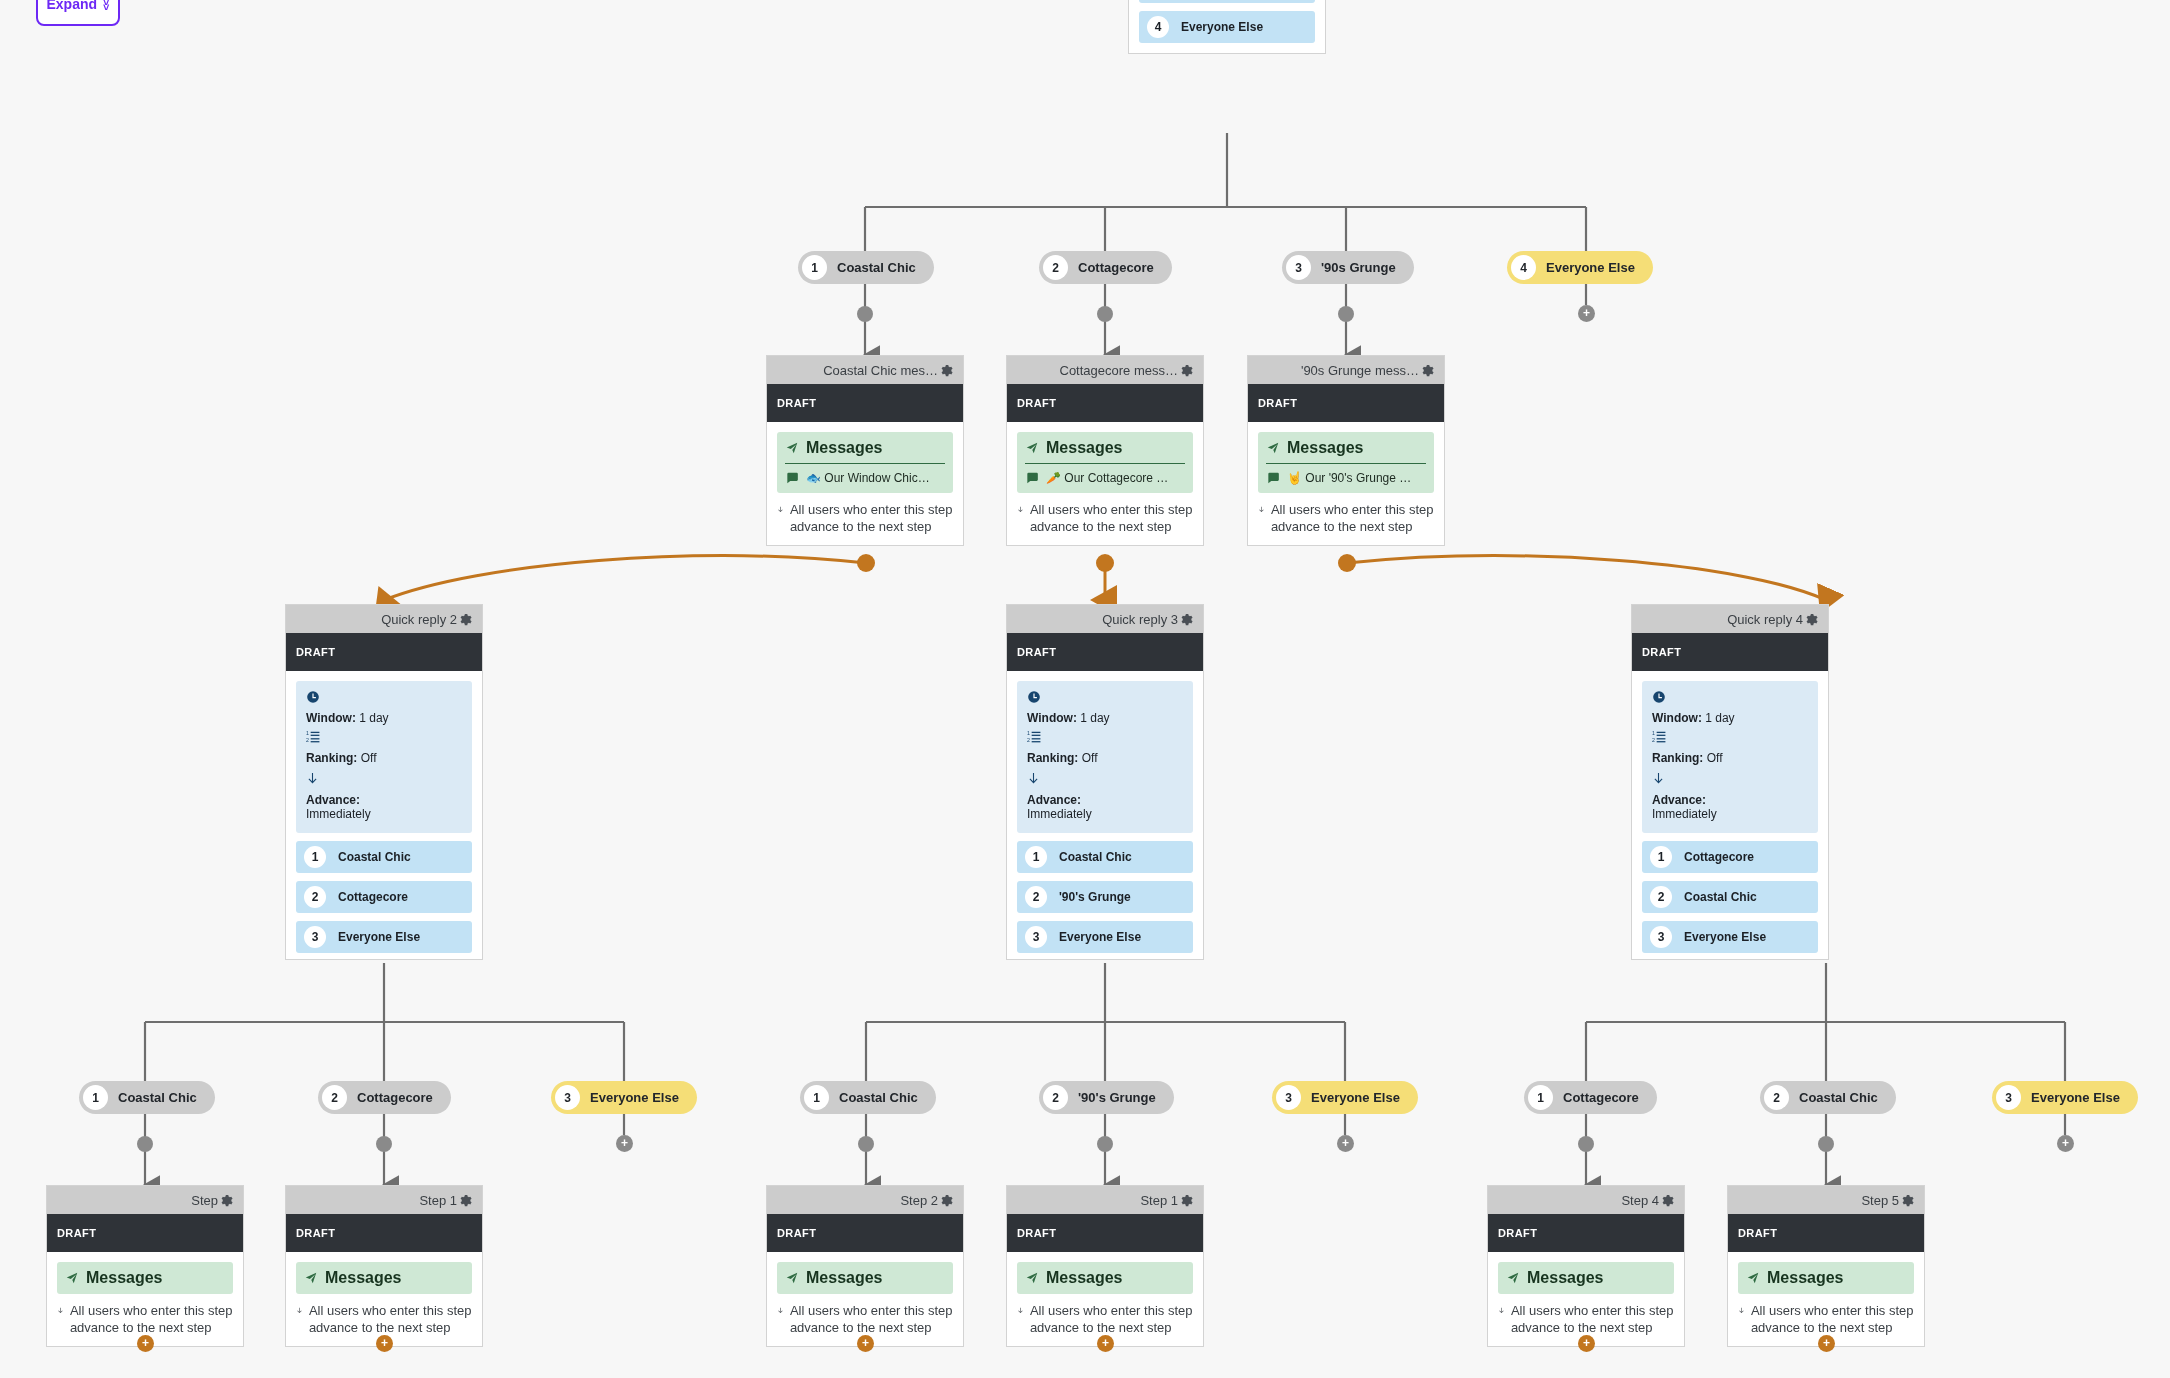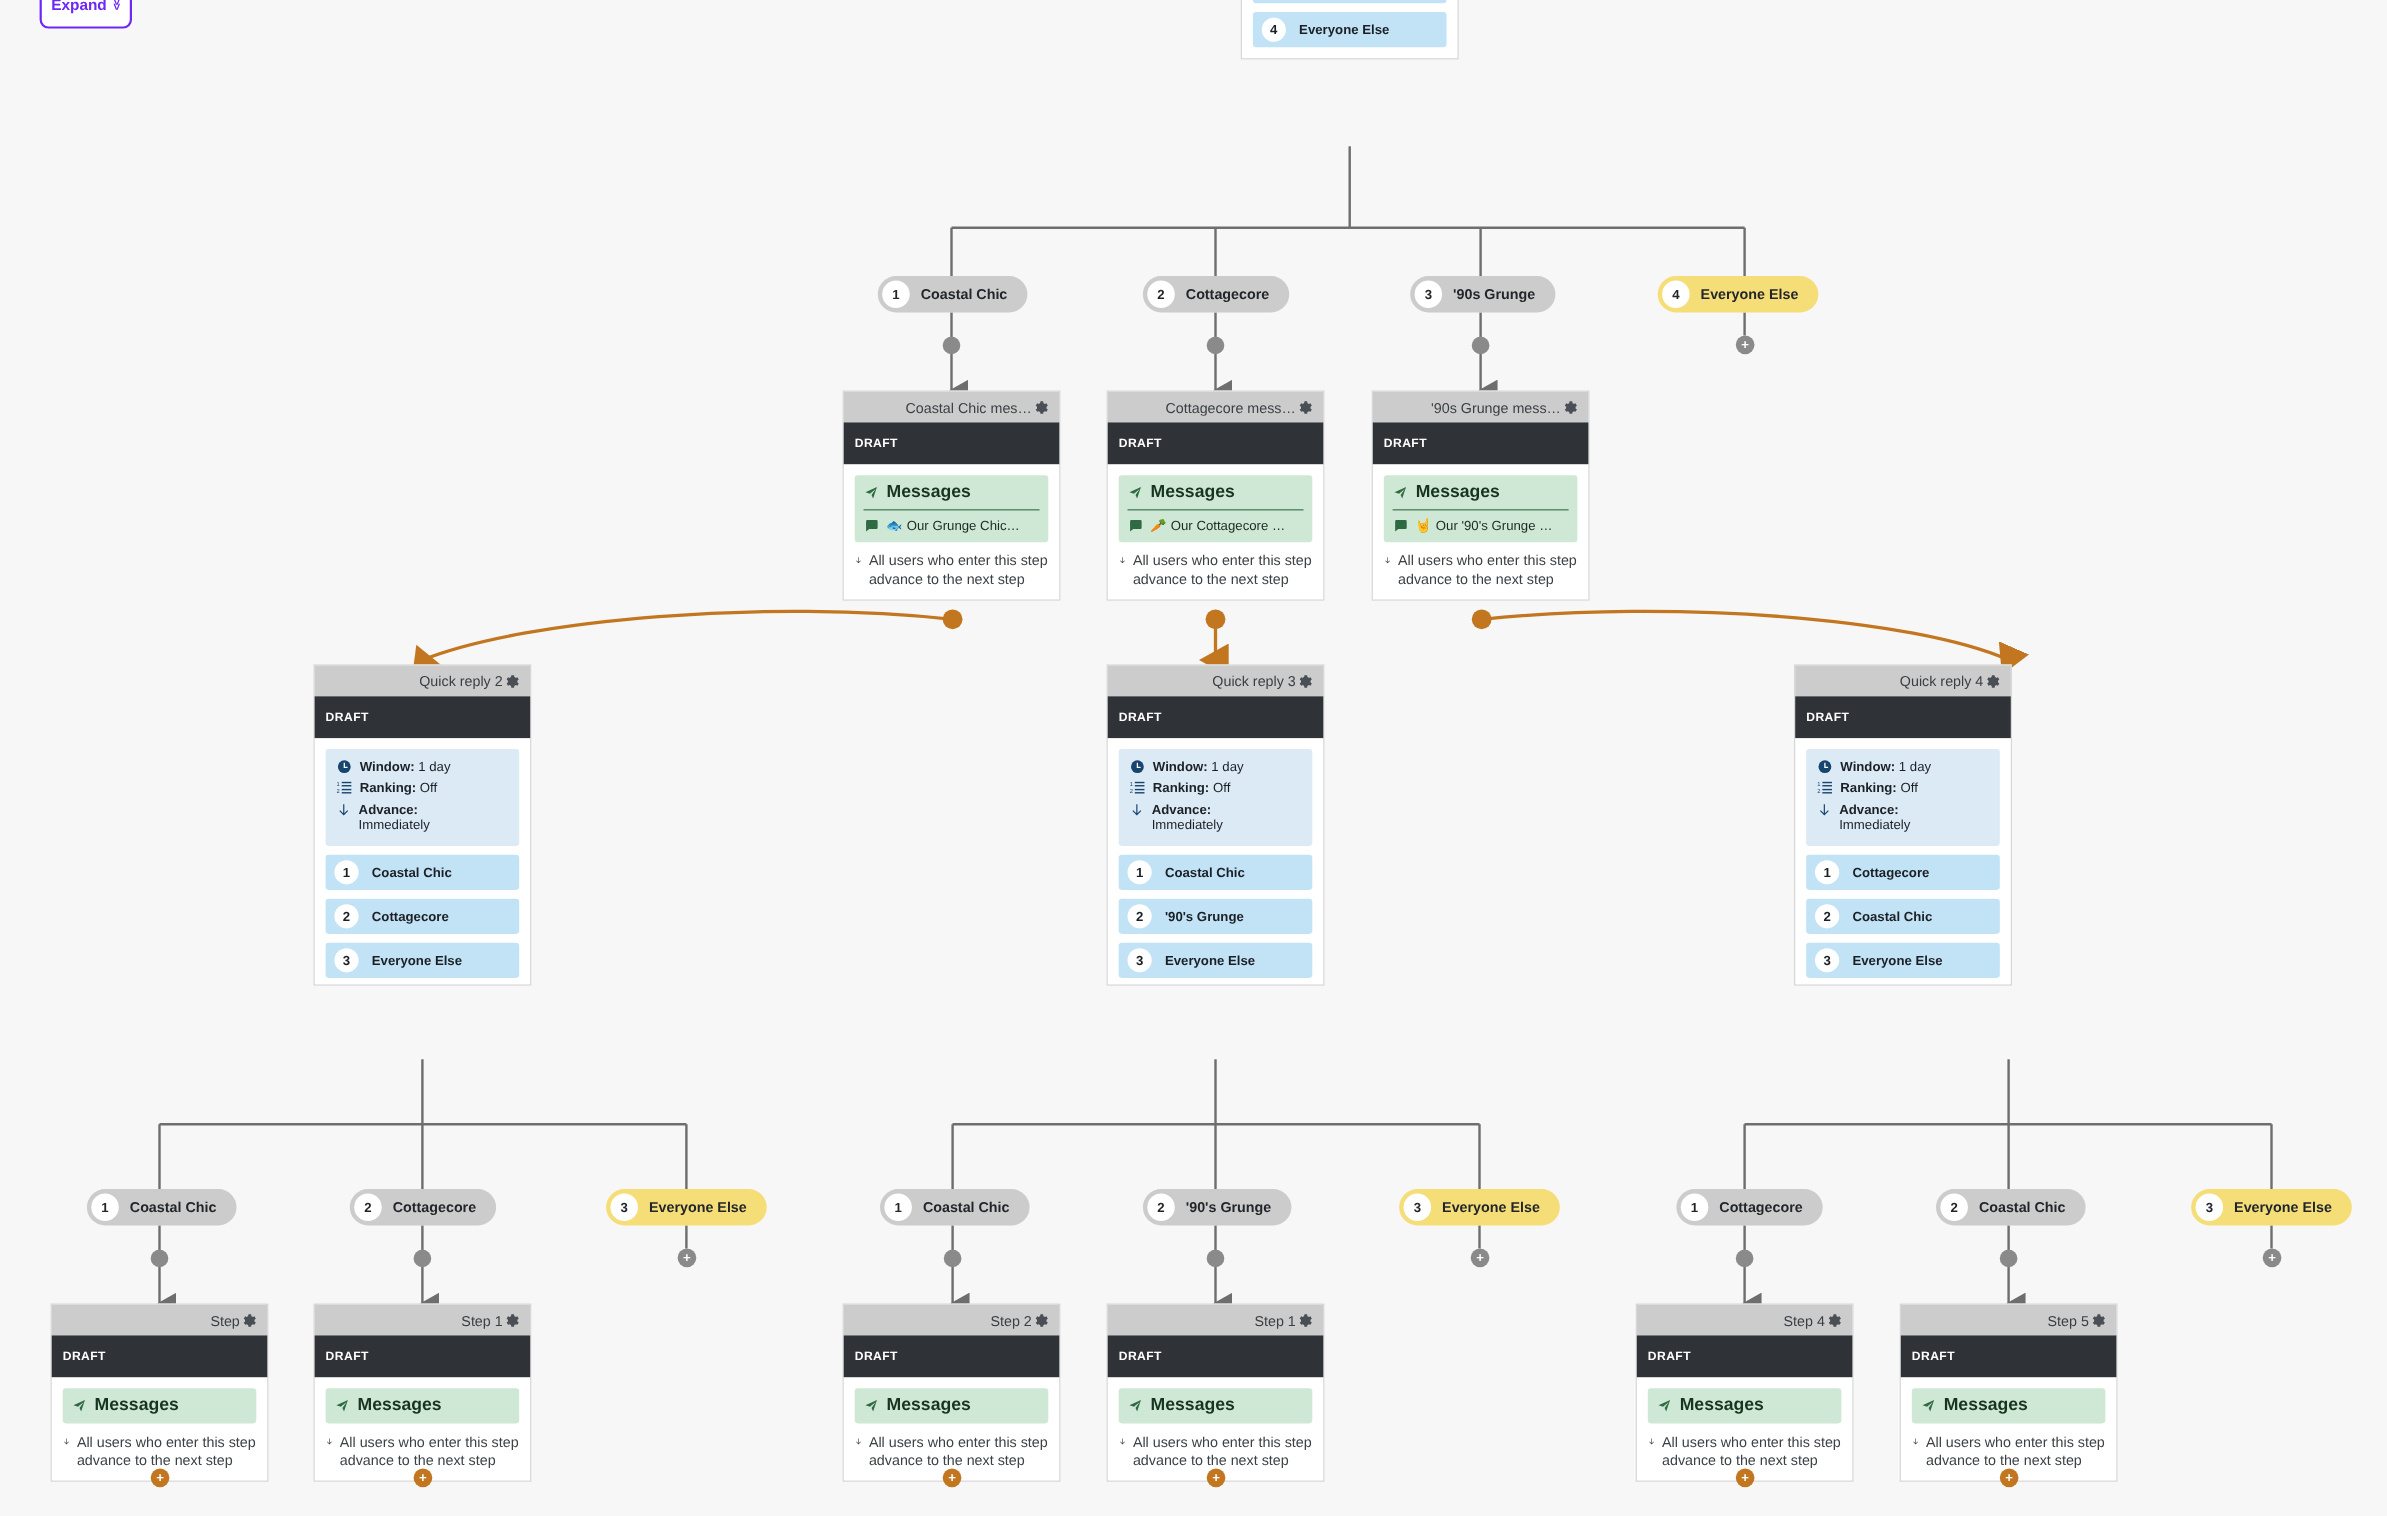--- a/index.html
+++ b/index.html
@@ -109,21 +109,21 @@
     margin-top: 9px; padding-bottom: 4px;
   }
   .advance .atxt { font-size: 13px; color: #3c4146; line-height: 1.28; }
 
   
   .qr-settings {
     background: #dbeaf5;
     border-radius: 3px;
     padding: 9px 10px 11px 10px;
   }
-  .qr-row { display: flex; align-items: flex-start; gap: 7px; margin-bottom: 5px; }
+  .qr-row { display: flex; align-items: flex-start; gap: 7px; margin-bottom: 5px; flex-direction: column; }
   .qr-row:last-child { margin-bottom: 0; }
   .qr-row .qtxt { font-size: 12px; color: #1b2026; line-height: 1.2; }
   .qr-row .qtxt b { font-weight: bold; }
   .qr-opt {
     background: #c2e2f5;
     border-radius: 3px;
     height: 32px;
     display: flex; align-items: center;
     margin-top: 8px;
     padding-left: 8px;
@@ -294,21 +294,21 @@
           <svg width="14" height="14" viewBox="0 0 24 24" fill="#2f6b42">
               <path d="M21 3L3 11l7 2.5L19 6l-6.5 9.5L15 21z"></path>
             </svg>
           <span class="mt">Messages</span>
         </div>
         <div class="msg-rule"></div>
         <div class="msg-line">
           <svg width="14" height="14" viewBox="0 0 24 24" fill="#2f6b42">
               <path d="M4 3h16a2 2 0 012 2v10a2 2 0 01-2 2H9l-5 4V5a2 2 0 012-2z"></path>
             </svg>
-          <span class="mtext"><span>🐟</span> <span>Our Grunge Chic…</span></span>
+          <span class="mtext"><span>🐟</span> <span>Our Window Chic…</span></span>
         </div>
       </div>
       <div class="advance">
         <svg width="13" height="15" viewBox="0 0 24 24" fill="#3c4146">
             <path d="M11 2h2v15l5-5 1.4 1.4L12 21 4.6 13.4 6 12l5 5z"></path>
           </svg>
         <span class="atxt">All users who enter this step advance to the next step</span>
       </div>
     </div>
   </div>

